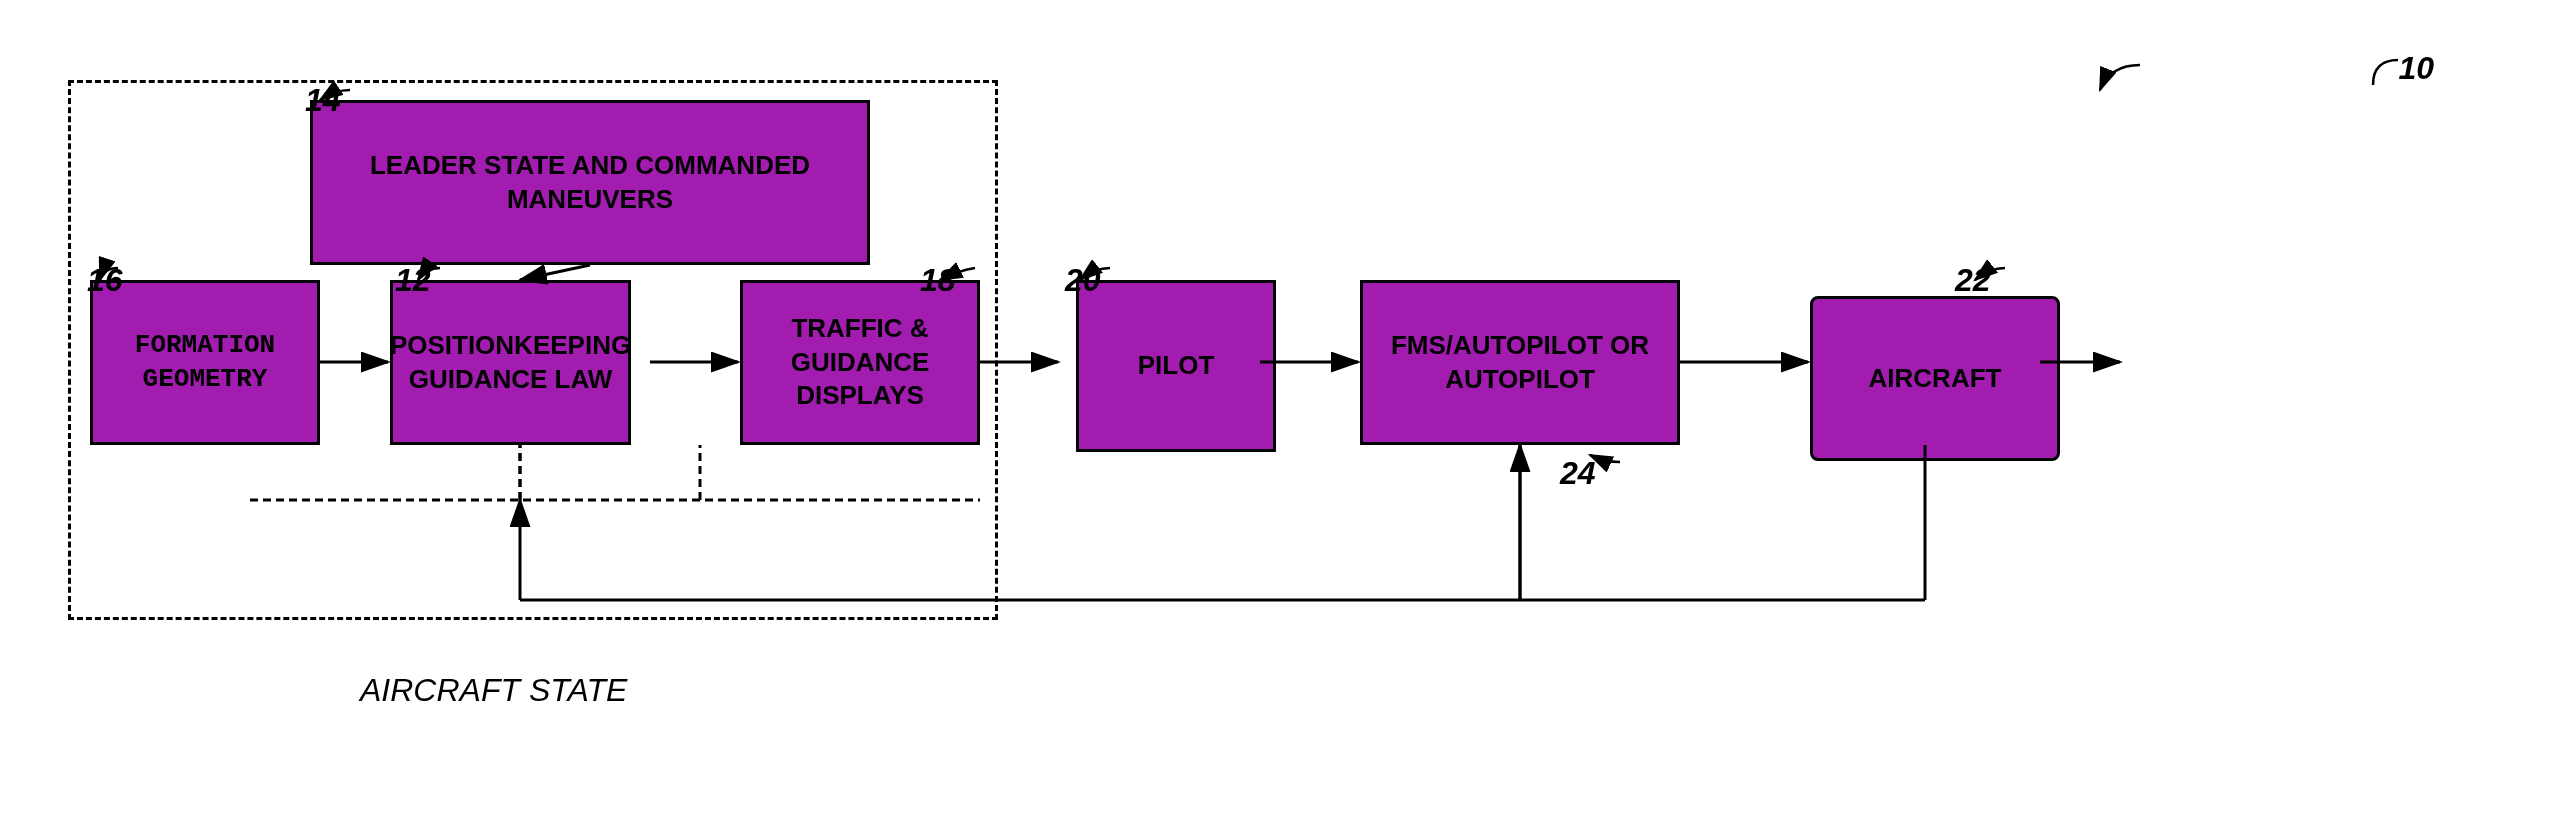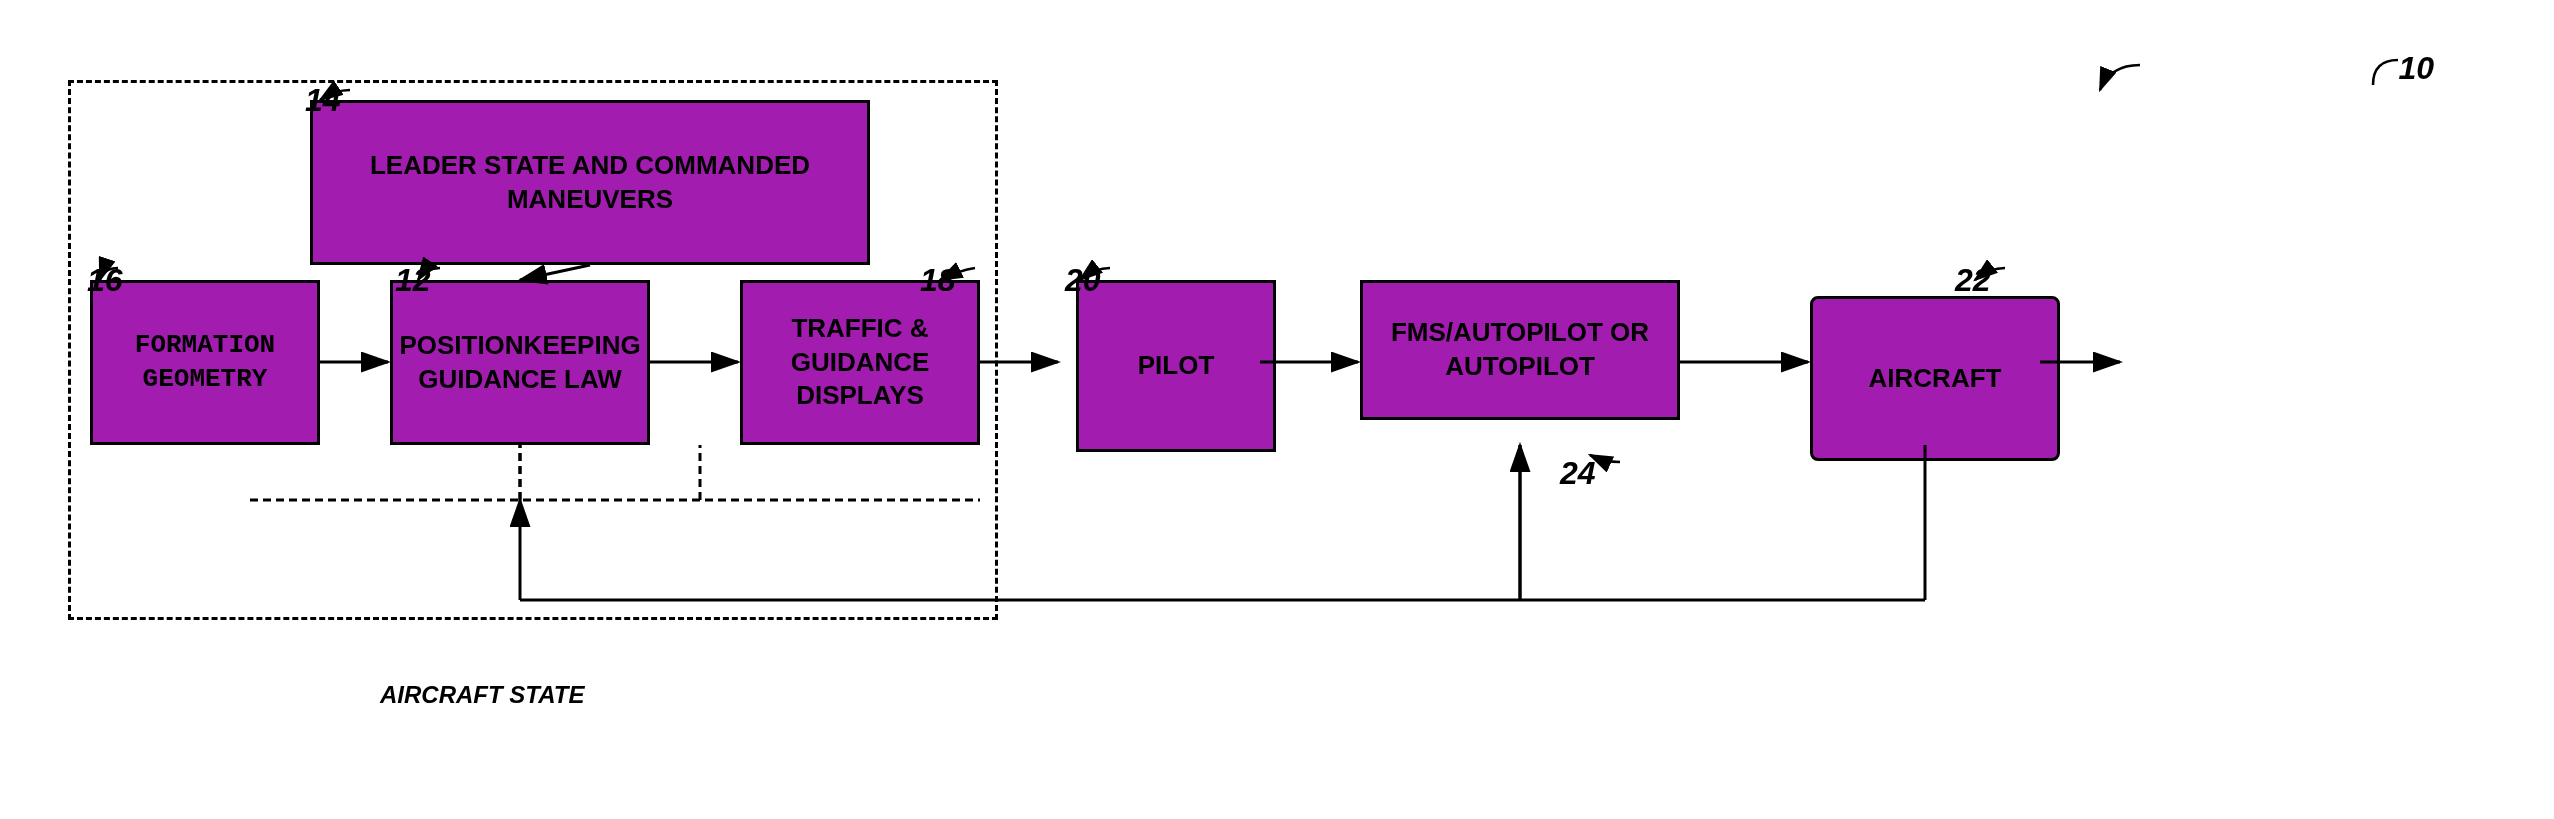--- a/index.html
+++ b/index.html
@@ -97,21 +97,21 @@
   </div>
 
   <div class="block" style="left:90px; top:280px; width:230px; height:165px;font-family:Liberation Mono, monospace;">
     <span>FORMATION GEOMETRY</span>
   </div>
 
   <div class="ref-num" style="left:75px; top:262px;margin-left:12px;">
     <span>16</span>
   </div>
 
-  <div class="block" style="left:390px; top:280px; width:260px; height:165px;">
+  <div class="block" style="left:390px; top:280px; width:241px; height:165px;">
     <span>POSITIONKEEPING GUIDANCE LAW</span>
   </div>
 
   <div class="ref-num" style="left:395px; top:262px;">
     <span>12</span>
   </div>
 
   <div class="block" style="left:740px; top:280px; width:240px; height:165px;">
     <span>TRAFFIC &amp; GUIDANCE DISPLAYS</span>
   </div>
@@ -121,33 +121,33 @@
   </div>
 
   <div class="block" style="left:1076px; top:280px; width:200px; height:172px;text-align:center;">
     <span>PILOT</span>
   </div>
 
   <div class="ref-num" style="left:1065px; top:262px;">
     <span>20</span>
   </div>
 
-  <div class="block" style="left:1360px; top:280px; width:320px; height:140px;">
+  <div class="block" style="left:1360px; top:280px; width:320px; height:165px;">
     <span>FMS/AUTOPILOT OR AUTOPILOT</span>
   </div>
 
   <div class="block" style="left:1810px; top:296px; width:250px; height:165px;border-radius:8px;">
     <span>AIRCRAFT</span>
   </div>
 
   <div class="ref-num" style="left:1955px; top:262px;">
     <span>22</span>
   </div>
 
-  <div style="position:absolute; left:380px; bottom:110px; font-size:24px; font-style:italic; font-weight:bold; color:#000;">
+  <div style="position:absolute; left:360px; bottom:110px; font-size:32px; font-style:italic; font-weight:normal; color:#000;">
     <span>AIRCRAFT STATE</span>
   </div>
 
   <div class="ref-num" style="left:1560px; top:455px;">
     <span>24</span>
   </div>
 
   <svg id="arrows-svg">
     <defs>
       <marker id="arrowhead" markerWidth="10" markerHeight="7" refX="9" refY="3.5" orient="auto">

